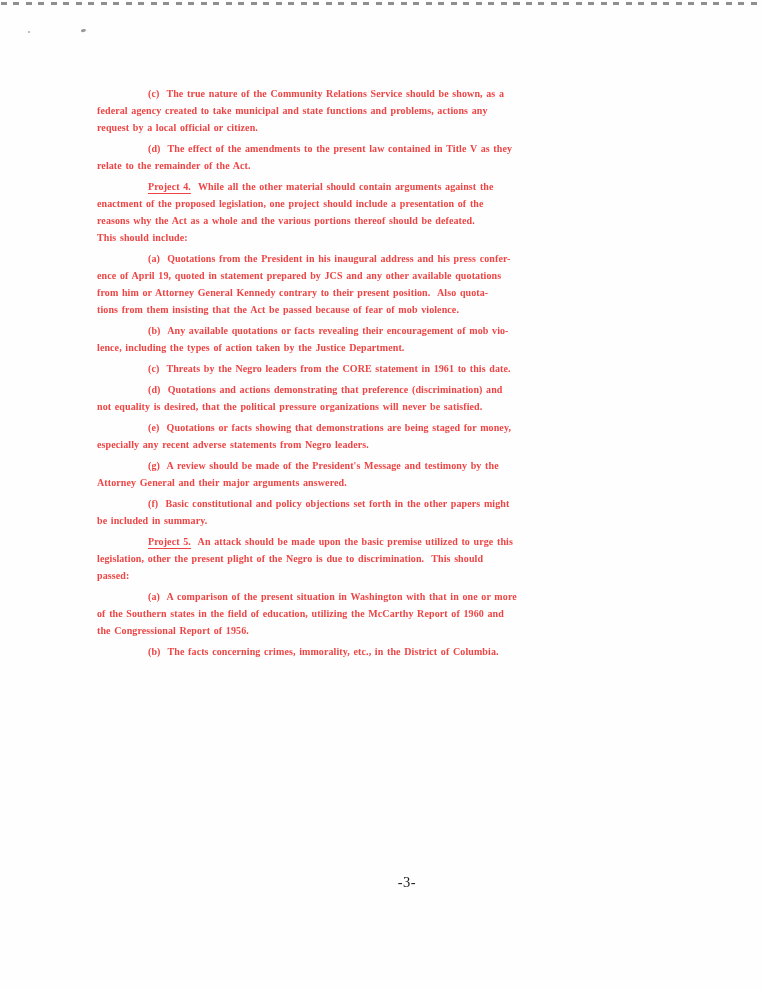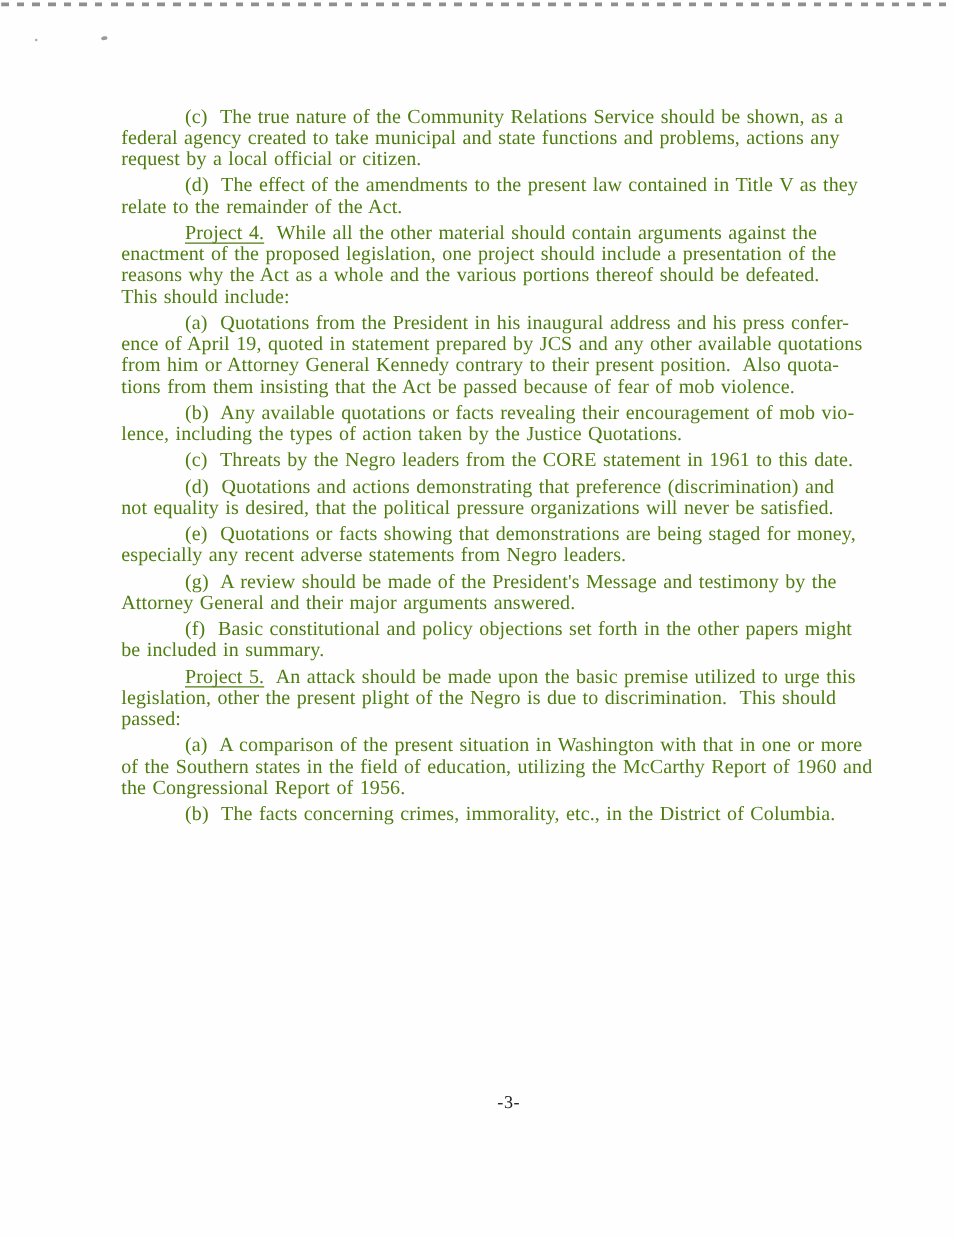--- a/index.html
+++ b/index.html
@@ -44,25 +44,26 @@
     height: 3px;
     background: #9a9a9a;
     border-radius: 40% 60% 50% 50%;
     transform: rotate(-12deg);
   }
   .document-body {
     position: absolute;
     left: 97px;
     top: 85px;
     width: 612px;
-    color: #4d7c0f;
-    font-size: 16px;
+    color: #ef4444;
+    font-size: 10px;
     line-height: 17px;
     letter-spacing: 0.1px;
     word-spacing: 1px;
+    font-weight: bold;
   }
   .paragraph {
     margin-top: 4px;
   }
   .paragraph:first-child {
     margin-top: 0;
   }
   .line {
     white-space: pre;
   }
@@ -110,21 +111,21 @@
         <div class="line">This should include:</div>
       </div>
       <div class="paragraph">
         <div class="line first">(a)  Quotations from the President in his inaugural address and his press confer-</div>
         <div class="line">ence of April 19, quoted in statement prepared by JCS and any other available quotations</div>
         <div class="line">from him or Attorney General Kennedy contrary to their present position.  Also quota-</div>
         <div class="line">tions from them insisting that the Act be passed because of fear of mob violence.</div>
       </div>
       <div class="paragraph">
         <div class="line first">(b)  Any available quotations or facts revealing their encouragement of mob vio-</div>
-        <div class="line">lence, including the types of action taken by the Justice Quotations.</div>
+        <div class="line">lence, including the types of action taken by the Justice Department.</div>
       </div>
       <div class="paragraph">
         <div class="line first">(c)  Threats by the Negro leaders from the CORE statement in 1961 to this date.</div>
       </div>
       <div class="paragraph">
         <div class="line first">(d)  Quotations and actions demonstrating that preference (discrimination) and</div>
         <div class="line">not equality is desired, that the political pressure organizations will never be satisfied.</div>
       </div>
       <div class="paragraph">
         <div class="line first">(e)  Quotations or facts showing that demonstrations are being staged for money,</div>

